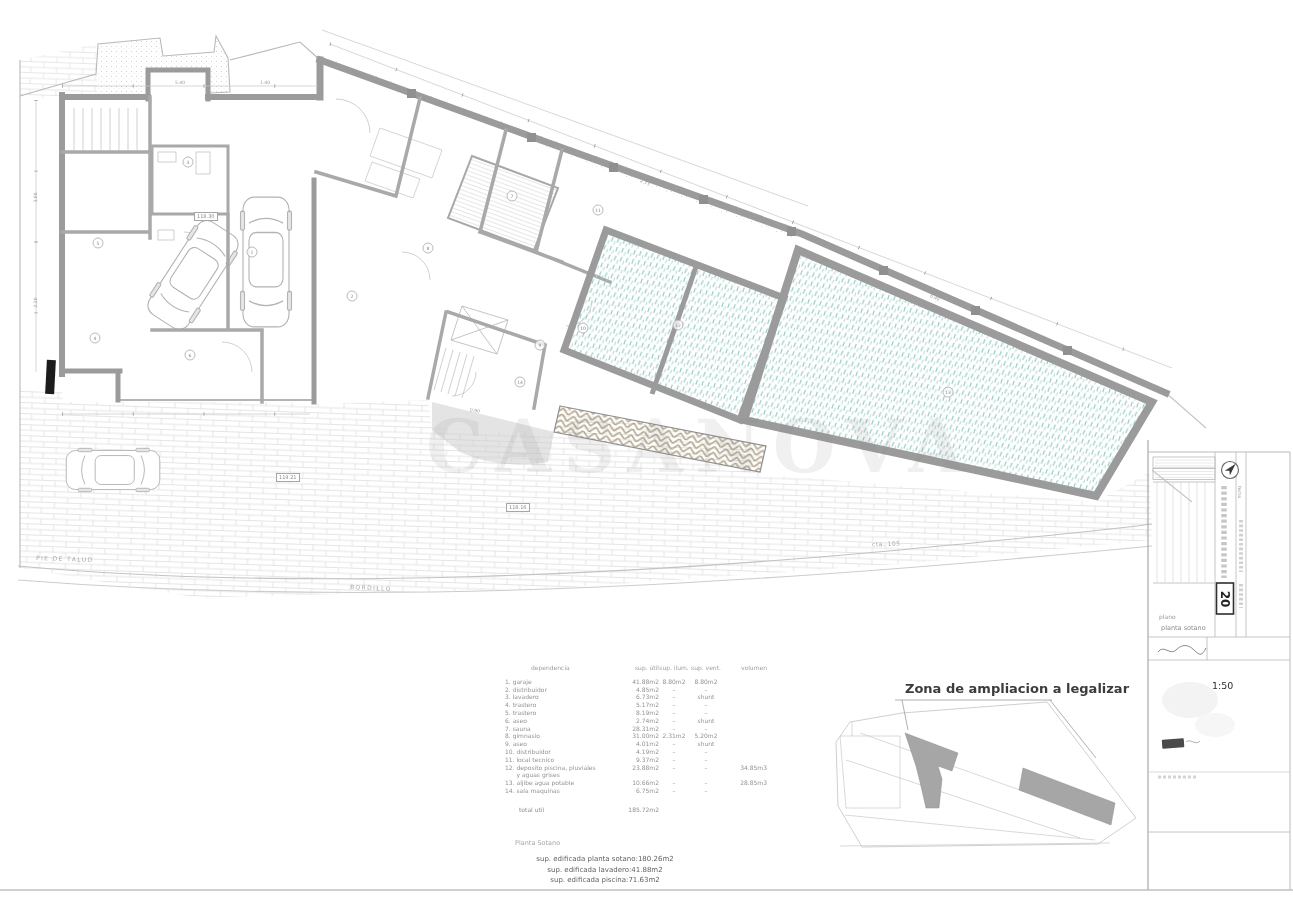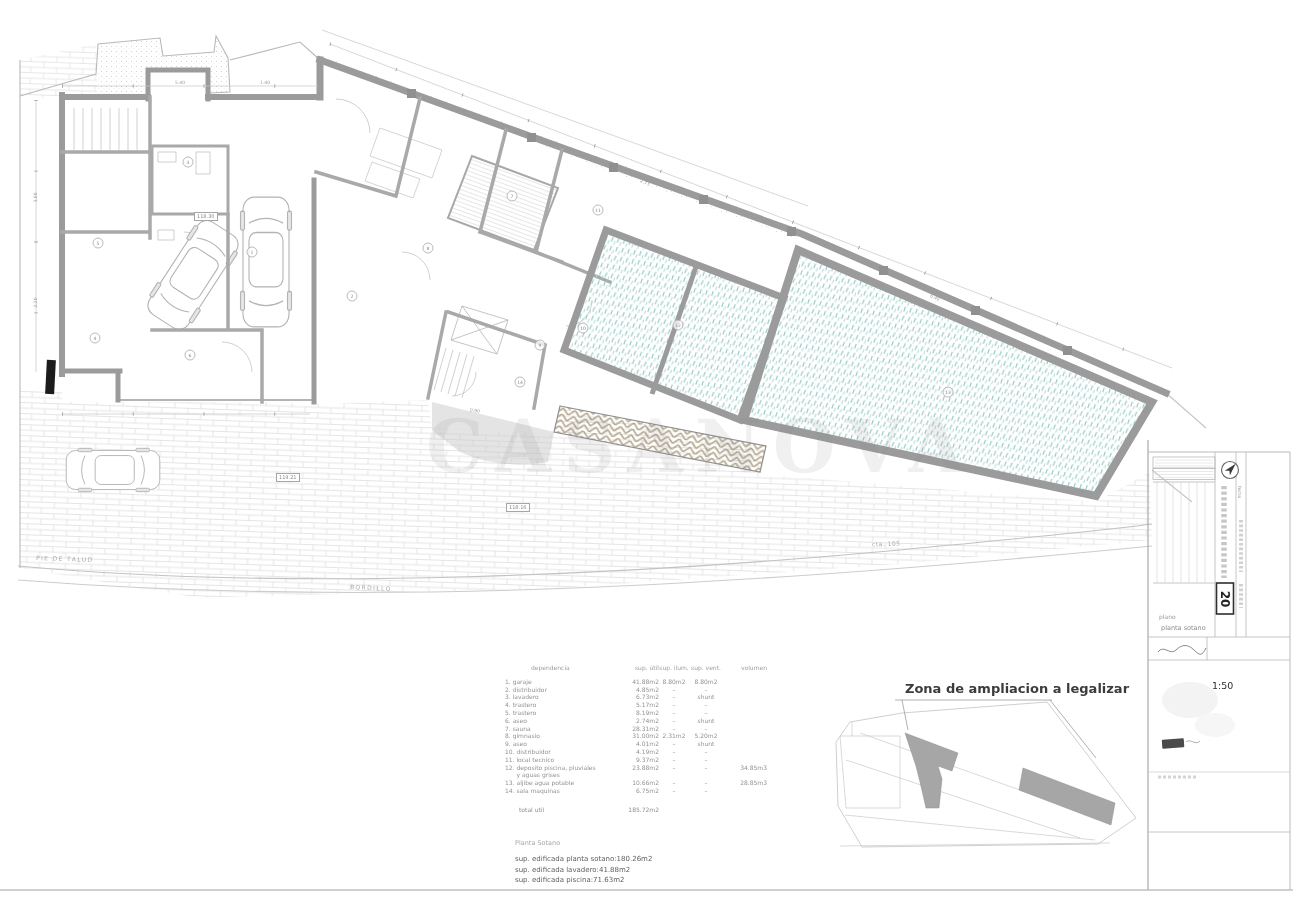--- a/index.html
+++ b/index.html
@@ -21,21 +21,21 @@
   .trow span:nth-child(5){text-align:right}
   .thead{margin-bottom:6px;color:#9e9e9e}
   .thead span:nth-child(1){padding-left:26px}
   .total{margin-top:11px;display:grid;grid-template-columns:118px 36px;color:#8f8f8f}
   .total span:nth-child(1){padding-left:14px}
   .total span:nth-child(2){text-align:right}
 
   
   #summary{left:515px;top:838px;width:180px;font-size:7px;color:#5f5f5f;line-height:10.4px;z-index:3}
   #summary .t{font-size:6.5px;color:#a8a8a8;margin-bottom:6px}
-  .srow{display:flex;justify-content:flex-start}
+  .srow{display:flex;justify-content:center}
 
   
   .sitelab{font-size:6px;color:#a9a9a9;letter-spacing:1.4px;z-index:3;white-space:nowrap}
   .dim{font-size:4.5px;color:#9c9c9c;z-index:3;white-space:nowrap}
   .lvl{border:0.5px solid #a5a5a5;background:#fff;font-size:5px;color:#8c8c8c;
        padding:0 2px;line-height:7px;z-index:3;white-space:nowrap}
 
   
   #zona{left:905px;top:681px;font-size:13px;font-weight:bold;color:#3c3c3c;z-index:3;white-space:nowrap}
 

